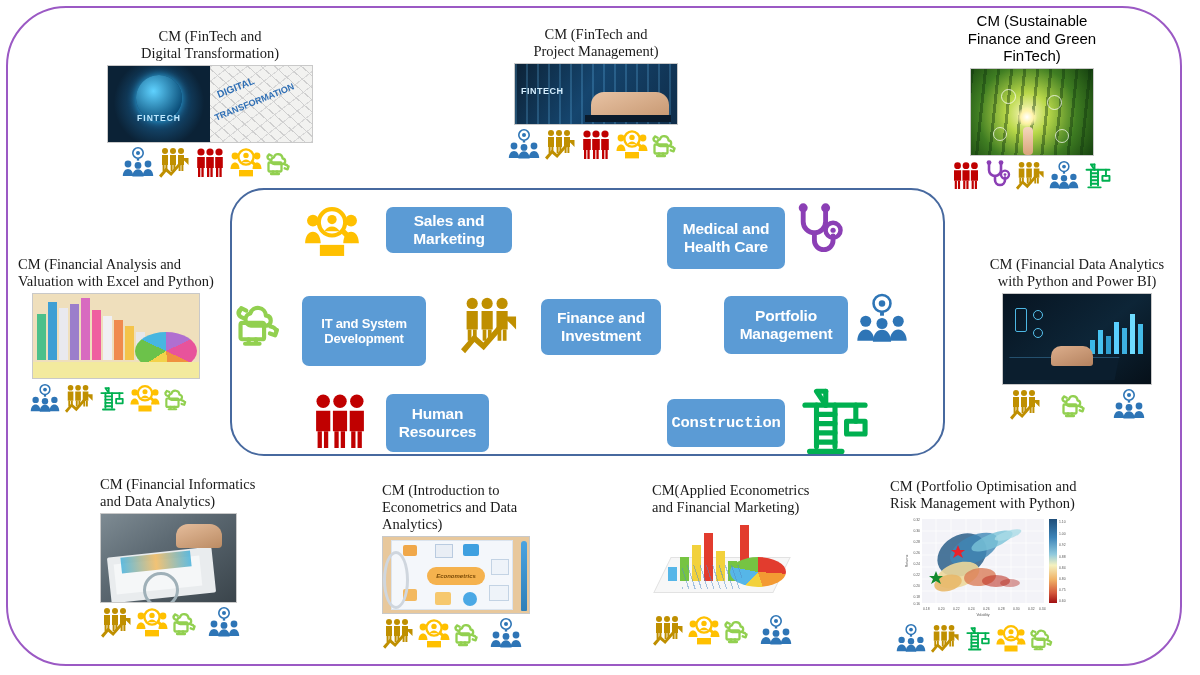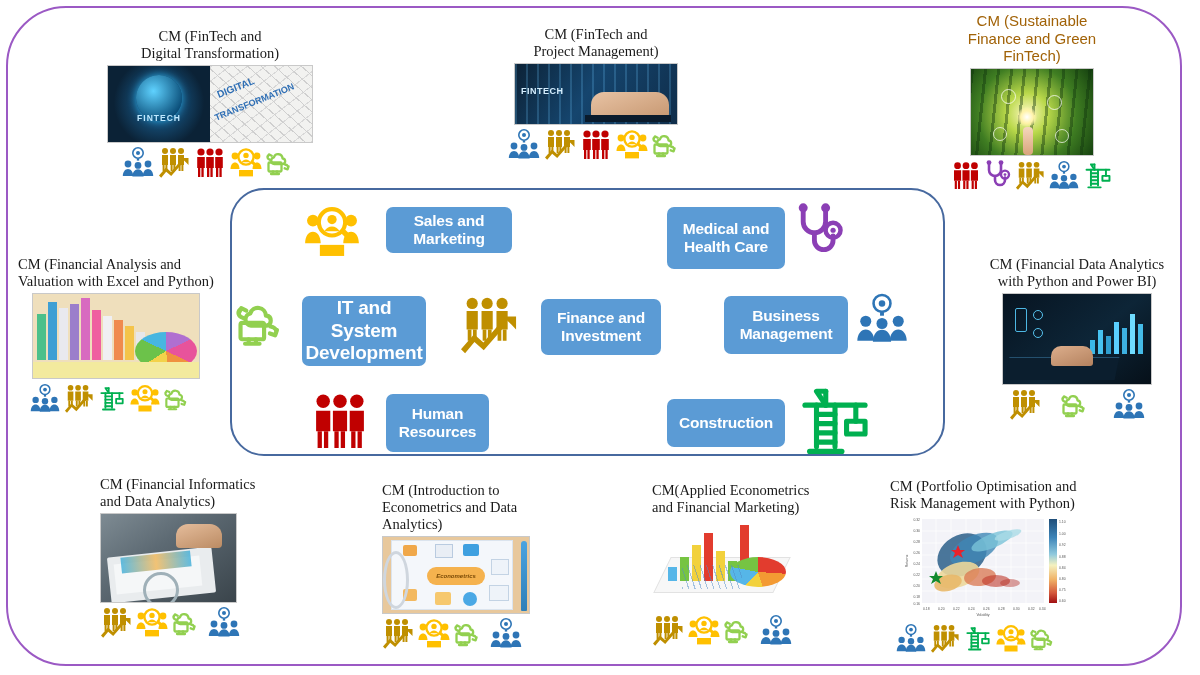--- a/index.html
+++ b/index.html
@@ -9,21 +9,21 @@
   .outer-frame{position:absolute;left:6px;top:6px;width:1176px;height:660px;
     border:2px solid #9B59C4;border-radius:60px;box-sizing:border-box;}
 
   .inner-frame{position:absolute;left:230px;top:188px;width:715px;height:268px;
     border:2px solid #47699F;border-radius:34px;box-sizing:border-box;background:#ffffff;}
 
   
   .cm{position:absolute;}
   .cm-title{font-family:"Liberation Serif",serif;font-size:14.5px;color:#1a1a1a;
     line-height:1.18;text-align:center;white-space:pre-line;}
-  .cm-title.sans{font-family:"Liberation Sans",sans-serif;font-size:15px;color:#a16207;}
+  .cm-title.sans{font-family:"Liberation Sans",sans-serif;font-size:15px;color:#000000;}
   .cm-title.left{text-align:left;}
   .cm-img{margin:3px auto 0 auto;border:1px solid #c9c9c9;box-sizing:border-box;
     position:relative;overflow:hidden;background:#0d1b2a;}
   .cm-icons{display:flex;gap:4px;align-items:flex-end;margin-top:4px;}
   .cm-icons.center{justify-content:center;}
   .cm-icons.left{justify-content:flex-start;}
 
   
   .pill{position:absolute;background:#5B9BD5;border-radius:7px;color:#ffffff;
     font-family:"Liberation Sans",sans-serif;font-weight:bold;font-size:15.5px;
@@ -765,38 +765,38 @@
 
   <svg style="position:absolute;left:236px;top:293px;" width="58" height="58" viewBox="0 0 32 30" class="cat-icon">
       <g fill="none" stroke="#92D050" stroke-width="2.3" stroke-linecap="round" stroke-linejoin="round">
         <path d="M16.5 11.5a4.4 4.4 0 0 0-8.6-1.2 3.4 3.4 0 0 0 .4 6.7h8.6a2.8 2.8 0 0 0 0-5.5z"></path>
         <rect x="2.5" y="15.5" width="13" height="9" rx="1"></rect>
         <path d="M7 24.5v2.5h4v-2.5M5 27h8"></path>
         <path d="M19 17.5c3 .5 4 2.5 2.6 4.6M22.6 19.4l-1 2.9-2.9-1"></path>
         <path d="M4 12.8C1.2 12 .6 9.6 2.4 8M1.5 10.2l1.4-2.8 2.8 1.3"></path>
       </g>
     </svg>
-  <div class="pill" style="left:302px;top:296px;width:124px;height:70px;font-size:19px;">IT and System
+  <div class="pill" style="left:302px;top:296px;width:124px;height:70px;font-size:13px;">IT and System
 Development</div>
 
   <svg style="position:absolute;left:459px;top:296px;" width="60" height="56" viewBox="0 0 32 30" class="cat-icon">
       <g fill="#BF8F00">
         <circle cx="7" cy="4" r="3"></circle>
         <circle cx="15" cy="4" r="3"></circle>
         <circle cx="23" cy="4" r="3"></circle>
         <path d="M4 8h6v10H4zM12 8h6v10h-6zM20 8h6v10h-6z"></path>
         <path d="M4.6 18h2v6h-2zm2.8 0h2v6h-2zM12.6 18h2v6h-2zm2.8 0h2v6h-2zM20.6 18h2v6h-2zm2.8 0h2v6h-2z"></path>
         <path d="M1 28.5l7-8 5 4.4 9-10.4 2.2 2-11 12.6-5-4.4-5 6z"></path>
         <path d="M23.5 11h7v7l-2.4-2.6-4.6-4.4z"></path>
       </g>
     </svg>
   <div class="pill" style="left:541px;top:299px;width:120px;height:56px;">Finance and
 Investment</div>
 
-  <div class="pill" style="left:724px;top:296px;width:124px;height:58px;">Business
+  <div class="pill" style="left:724px;top:296px;width:124px;height:58px;">Portfolio
 Management</div>
   <svg style="position:absolute;left:856px;top:290px;" width="52" height="56" viewBox="0 0 32 30" class="cat-icon">
       <g fill="#2E75B6">
         <circle cx="16" cy="6" r="5.2" fill="none" stroke="#2E75B6" stroke-width="1.6"></circle>
         <circle cx="16" cy="6" r="2"></circle>
         <path d="M14.8 11.4h2.4v2.2h-2.4z"></path>
         <circle cx="6" cy="17" r="3.4"></circle>
         <circle cx="16" cy="18.4" r="3.4"></circle>
         <circle cx="26" cy="17" r="3.4"></circle>
         <path d="M0.8 29c0-4.2 2.4-7 5.2-7s5.2 2.8 5.2 7z"></path>
@@ -810,21 +810,21 @@
         <circle cx="7" cy="5" r="3.6"></circle>
         <circle cx="16" cy="5" r="3.6"></circle>
         <circle cx="25" cy="5" r="3.6"></circle>
         <path d="M3.2 10h7.6v11H3.2zM12.2 10h7.6v11h-7.6zM21.2 10h7.6v11h-7.6z"></path>
         <path d="M4 21h2.3v9H4zm3.4 0h2.3v9H7.4zM13 21h2.3v9H13zm3.4 0h2.3v9h-2.3zM22 21h2.3v9H22zm3.4 0h2.3v9h-2.3z"></path>
       </g>
     </svg>
   <div class="pill" style="left:386px;top:394px;width:103px;height:58px;">Human
 Resources</div>
 
-  <div class="pill" style="left:667px;top:399px;width:118px;height:48px;">Construction</div>
+  <div class="pill" style="left:667px;top:399px;width:118px;height:48px;font-family:Liberation Mono, monospace;">Construction</div>
   <svg style="position:absolute;left:792px;top:382px;" width="86" height="74" viewBox="0 0 34 32" class="cat-icon">
       <g fill="none" stroke="#00B050" stroke-width="2.2" stroke-linecap="round" stroke-linejoin="round">
         <path d="M4 10h26"></path>
         <path d="M13 10L9 4l4-0"></path>
         <path d="M13 4v6"></path>
         <path d="M9 10v18M17 10v18"></path>
         <path d="M9 14h8M9 18h8M9 22h8M9 26h8"></path>
         <path d="M6 30h14"></path>
         <path d="M26 10v7"></path>
         <rect x="22" y="17" width="8" height="5.5"></rect>

